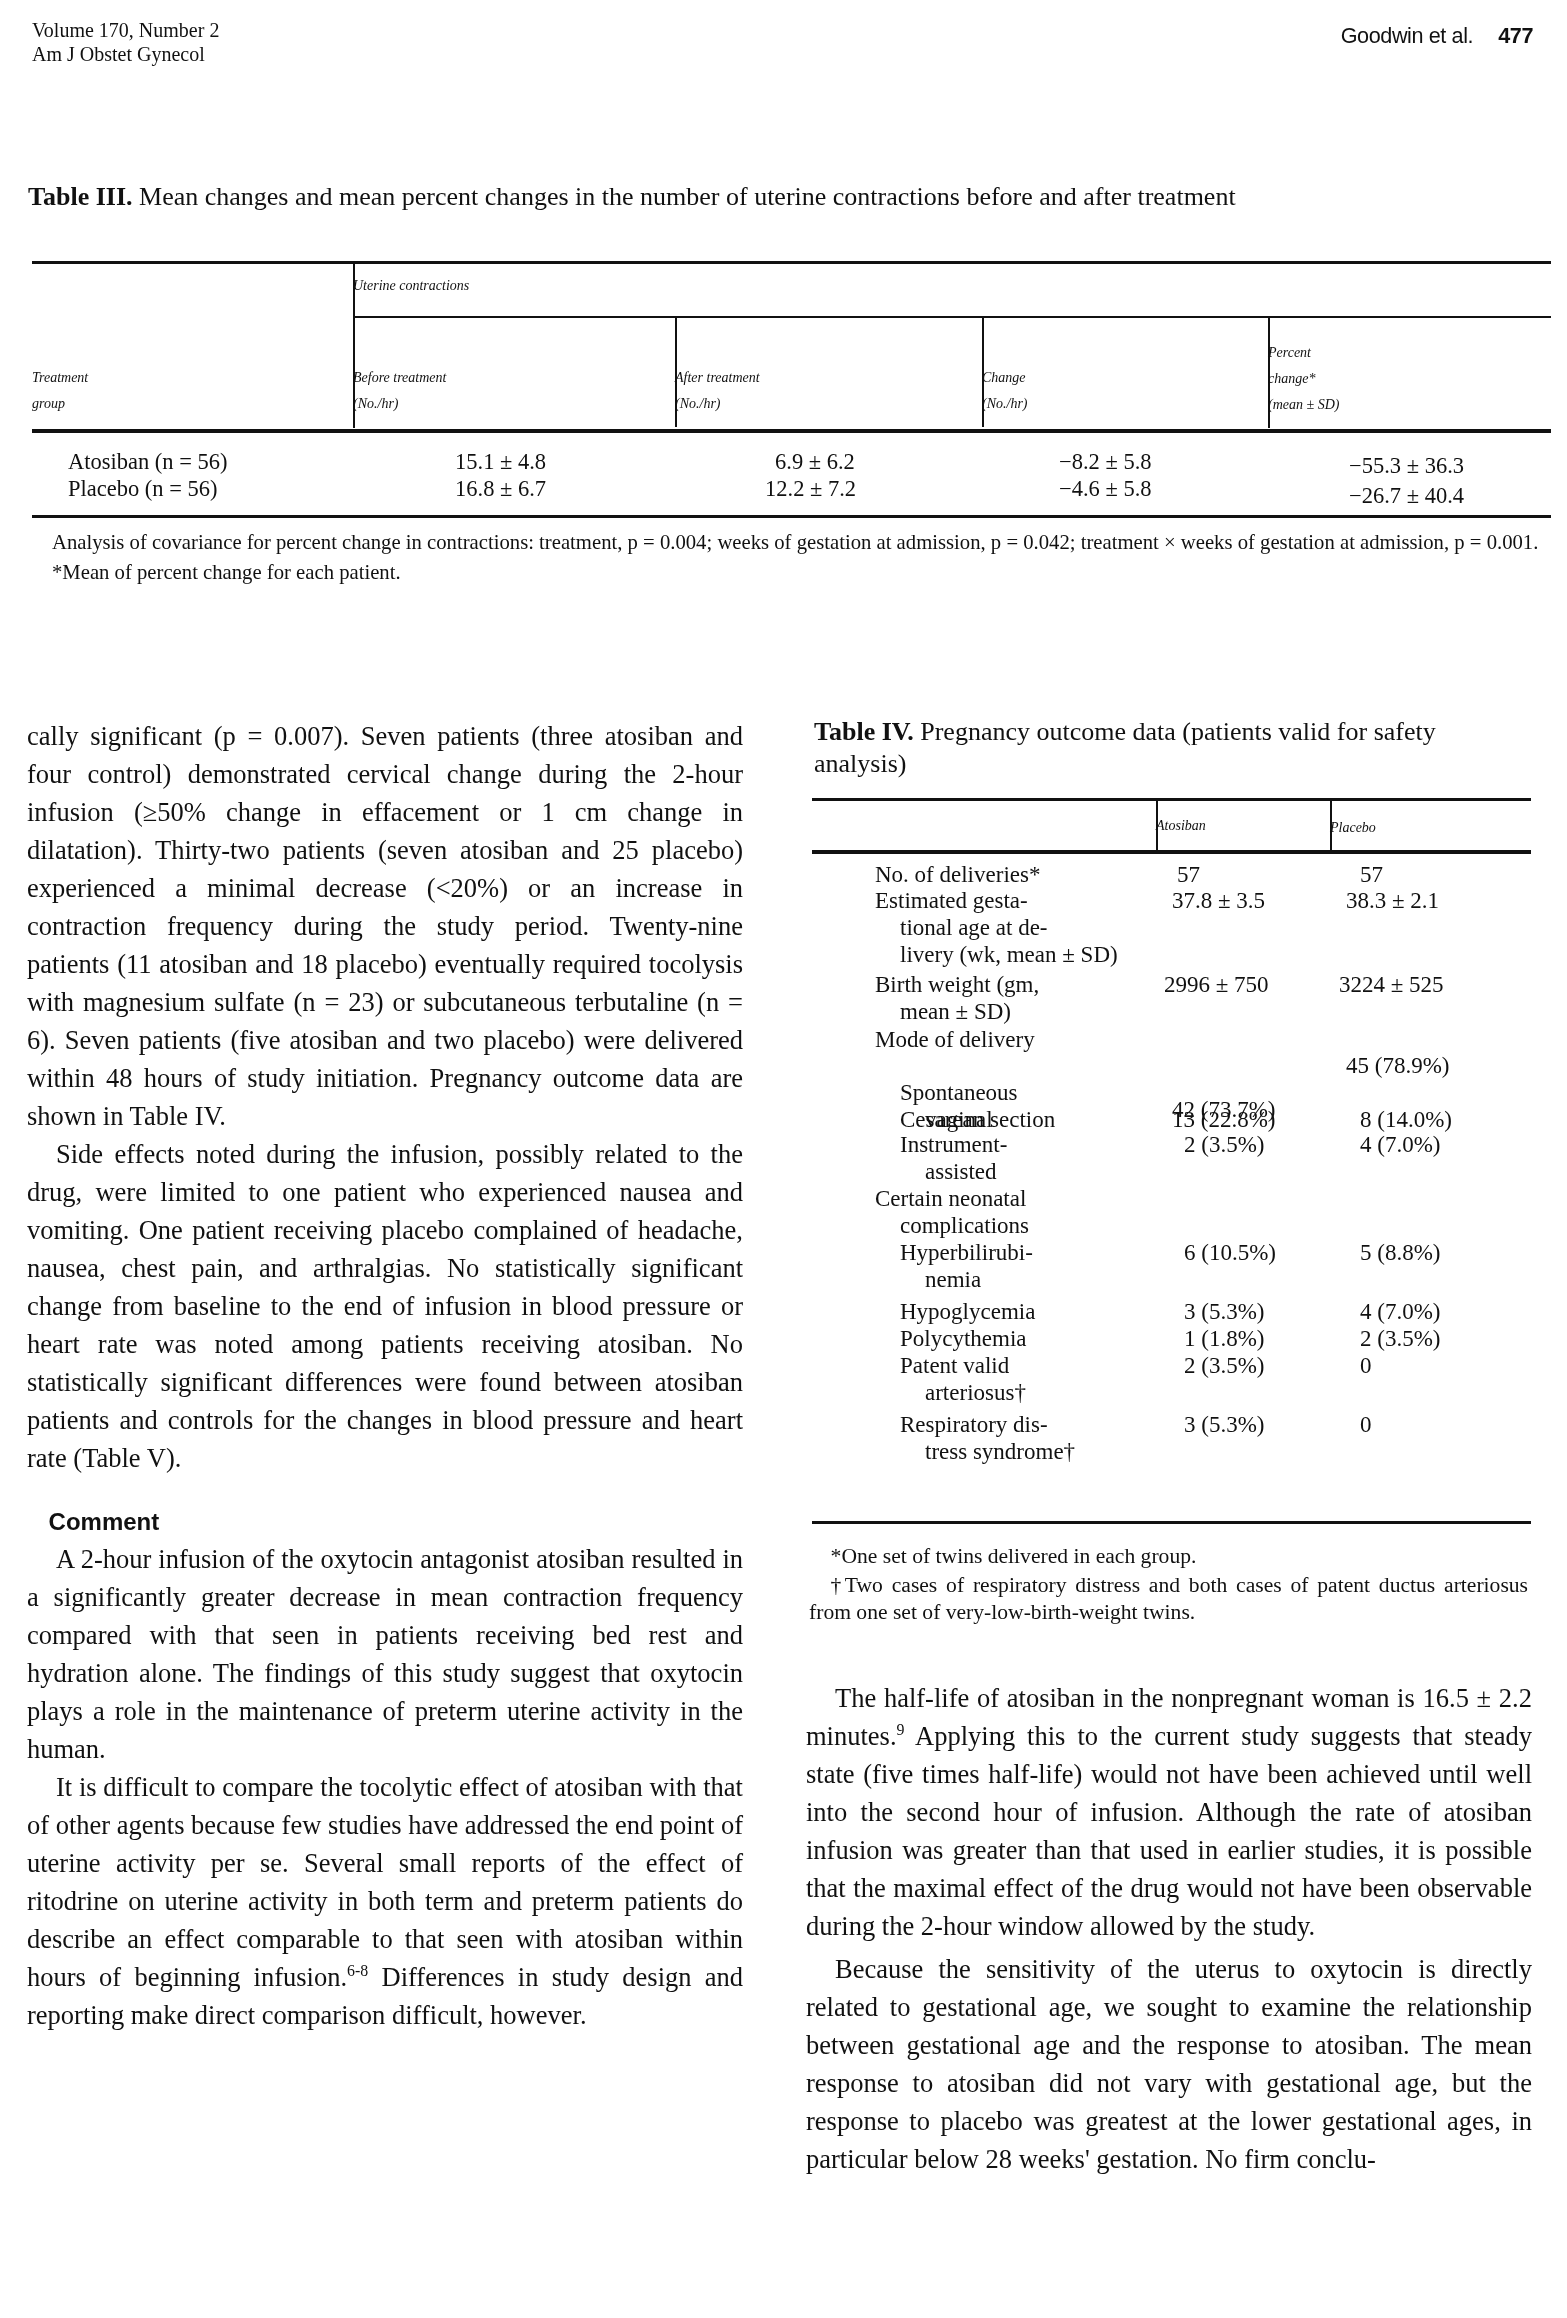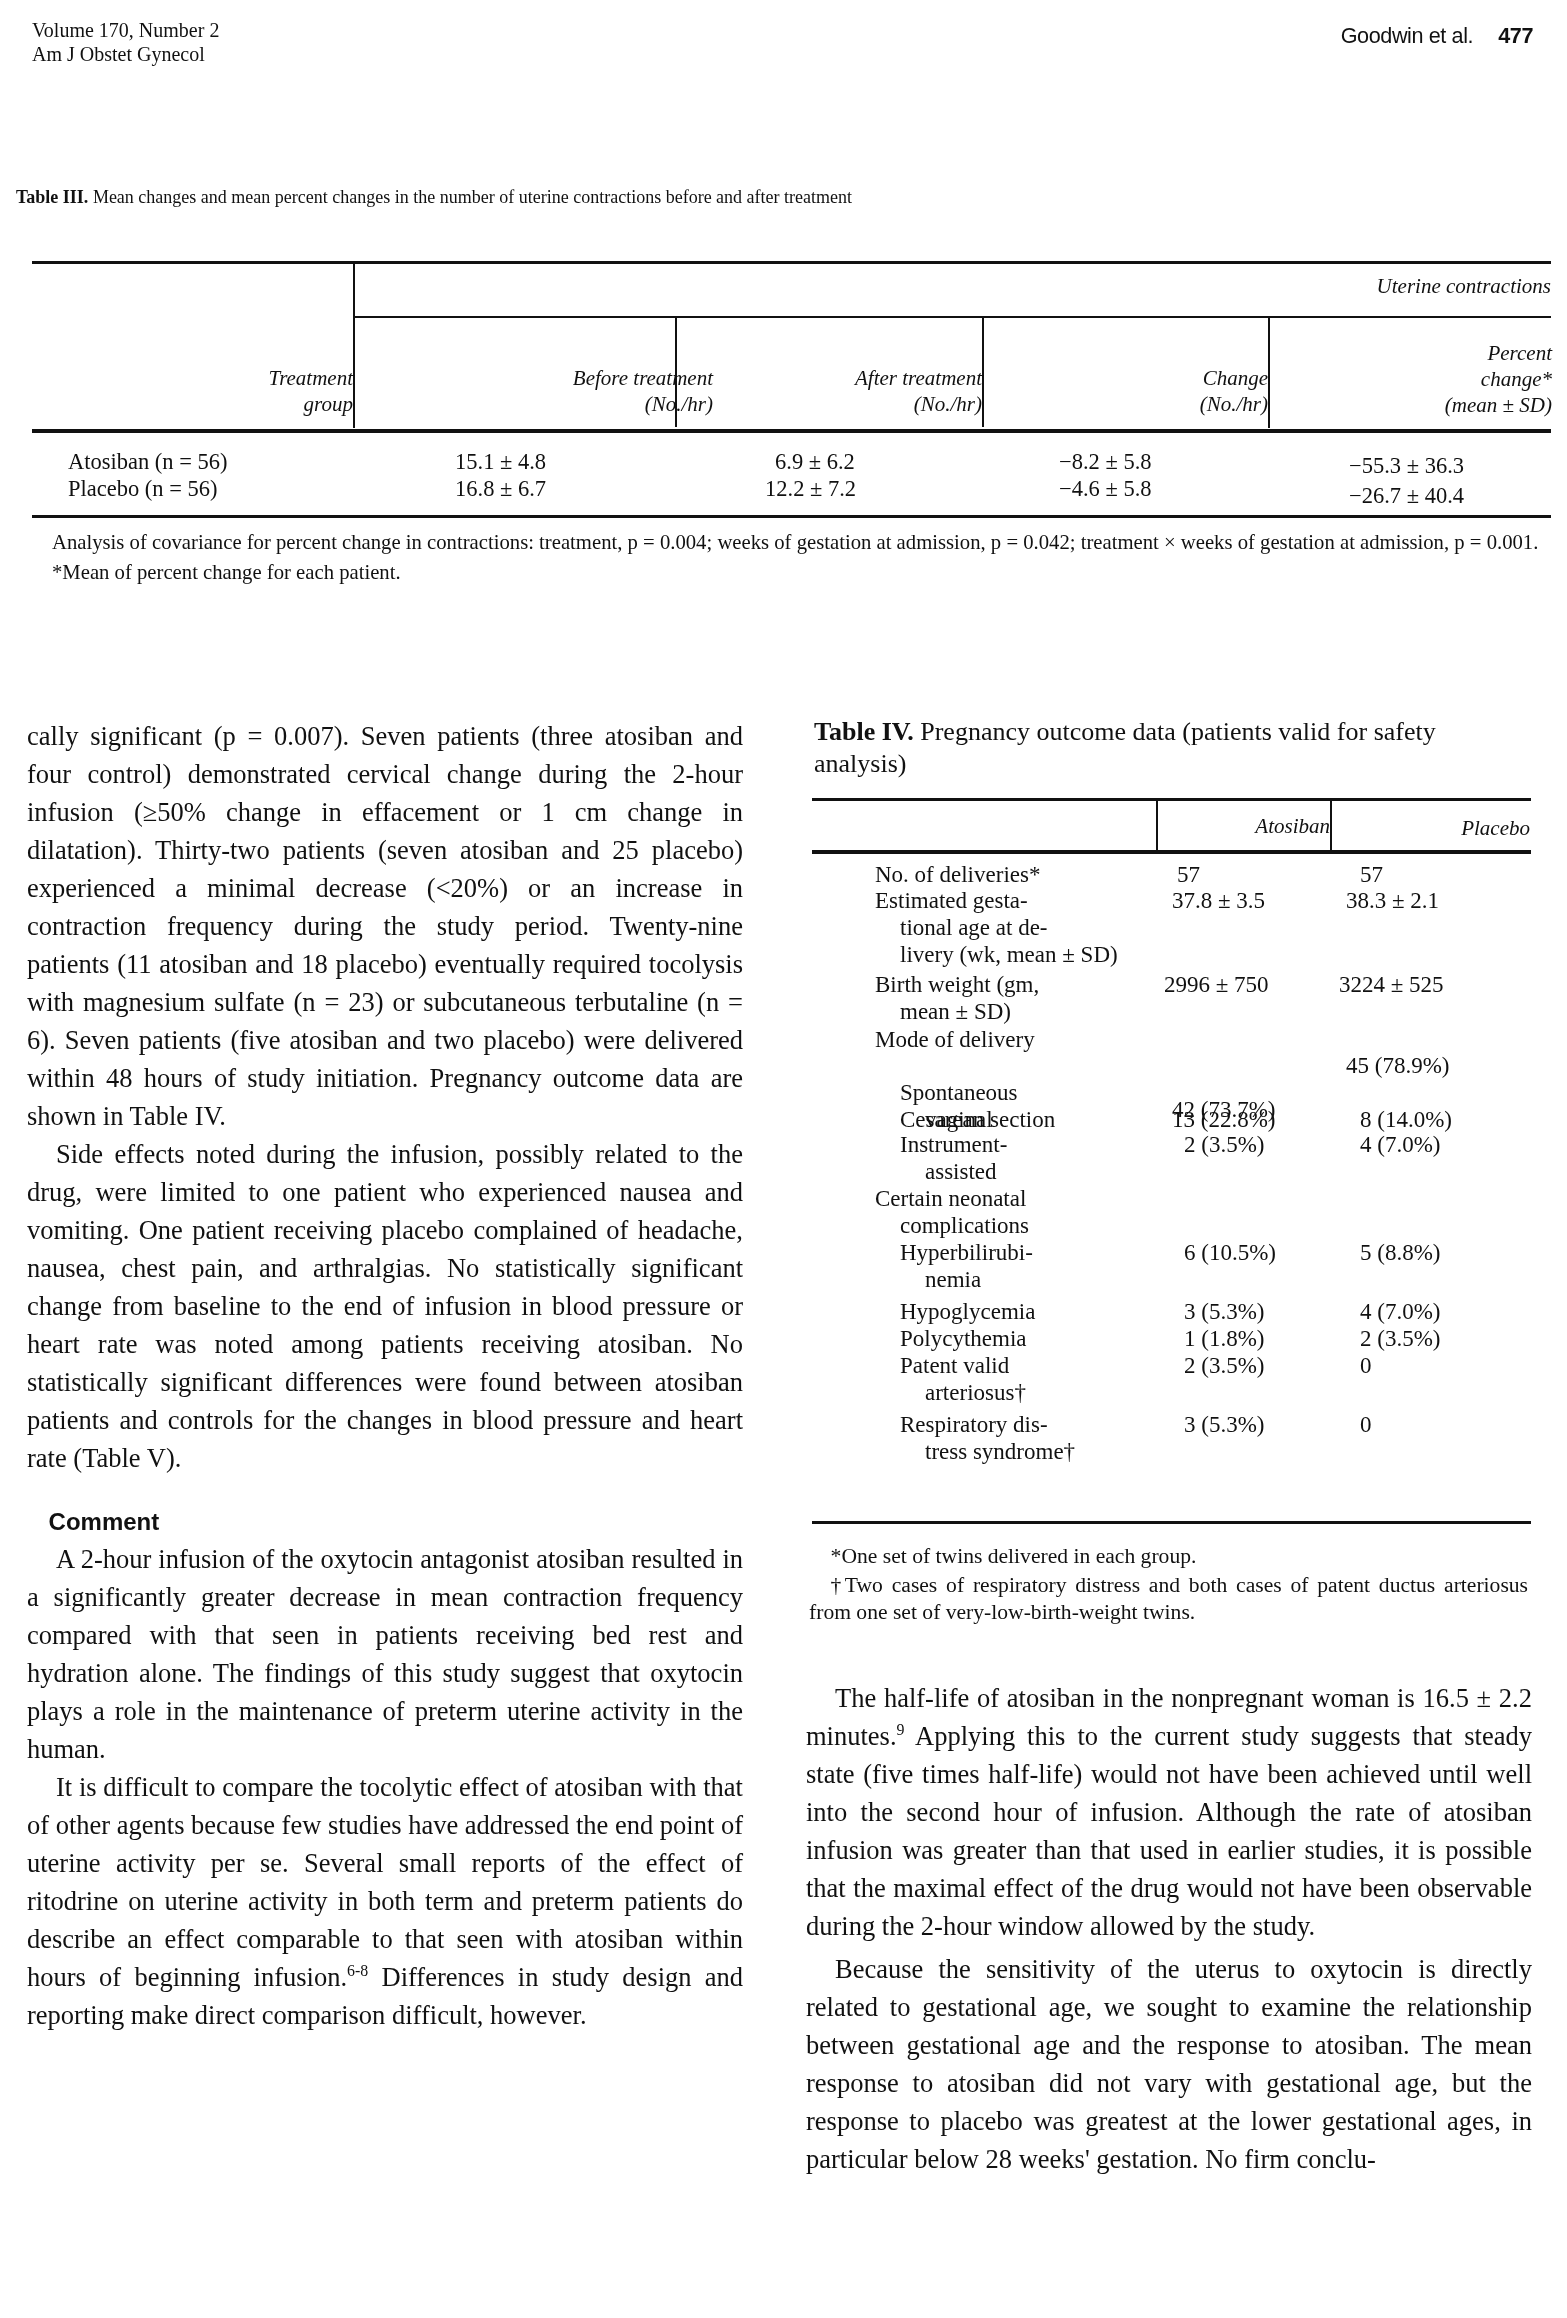--- a/index.html
+++ b/index.html
@@ -2,25 +2,25 @@
 <html style="font-size:14.4px"><head>
 <meta charset="utf-8">
 <style>
   html, body { margin: 0; padding: 0; background: #ffffff; }
   body { width: 1567px; height: 2319px; position: relative; overflow: hidden; color: #111; font-family: "Liberation Serif", "DejaVu Serif", serif; }
   .abs { position: absolute; }
   .hdr-left { left: 32px; top: 18px; font-size: 20px; line-height: 24px; }
   .hdr-right { right: 34px; top: 23.4px; font-size: 21.6px; font-family: "Liberation Sans", "DejaVu Sans", sans-serif; font-stretch: condensed; letter-spacing: -0.4px; }
   .hdr-right .pg { margin-left: 25px; font-weight: bold; }
 
-  .t3-caption { left: 16px; top: 180px; width: 1403px; font-size: 18px; line-height: 34px; }
+  .t3-caption { left: 28px; top: 180px; width: 1403px; font-size: 26px; line-height: 34px; }
   .t3-caption b, .t4-caption b { font-weight: bold; }
   .rule { position: absolute; background: #111; }
 
-  .th { position: absolute; font-style: italic; font-size: 21px; line-height: 26px; text-align: right; }
+  .th { position: absolute; font-style: italic; font-size: 14px; line-height: 26px; text-align: left; }
   .td { position: absolute; font-size: 22.5px; line-height: 27px; white-space: nowrap; }
   .vline { position: absolute; width: 1.8px; background: #111; }
 
   .t3-note { left: 32px; top: 530px; width: 1519px; font-size: 20.7px; line-height: 25px; text-align: justify; }
   .t3-note p { margin: 0; }
   .t3-note .ind { text-indent: 20px; }
 
   .col { position: absolute; font-size: 26.5px; line-height: 38px; text-align: justify; }
   .col p { margin: 0; }
   .col .ind { text-indent: 29px; }

